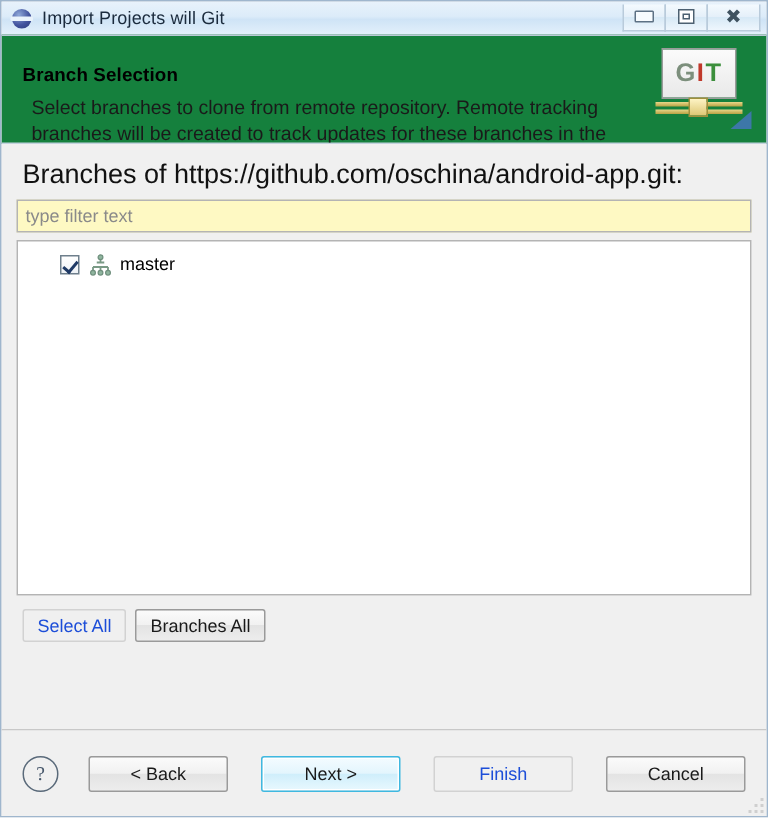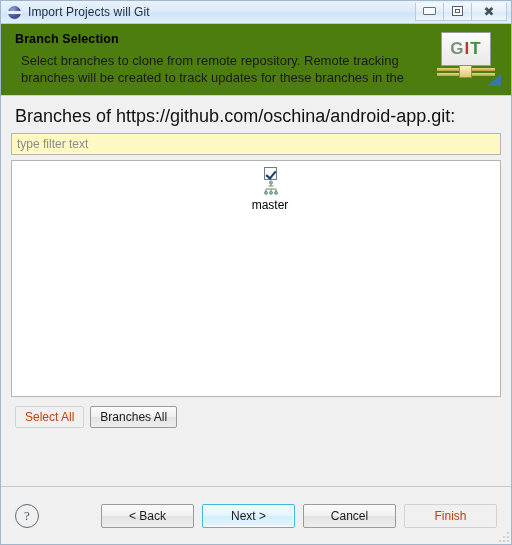--- a/index.html
+++ b/index.html
@@ -103,28 +103,28 @@
   .glyph-close {
     font-size: 13px;
     line-height: 1;
     color: #3f5260;
     font-family: "DejaVu Sans", sans-serif;
   }
 
   
   .header {
     position: relative;
-    background: #4d7c0f;
+    background: #15803d;
     border: 1px solid #c3d2de;
     border-top: 1px solid #b9c9d7;
     border-left: none;
     border-right: none;
     height: 73px;
     box-sizing: border-box;
-    padding: 8px 12px 0 14px;
+    padding: 19px 12px 0 14px;
     overflow: hidden;
   }
   .header-title {
     font-size: 12.5px;
     font-weight: bold;
     color: #000000;
     margin: 0 0 6px 0;
     letter-spacing: 0.1px;
   }
   .header-desc {
@@ -224,21 +224,20 @@
     padding: 6px 0 0 0;
     overflow: hidden;
   }
   .tree-row {
     display: flex;
     align-items: center;
     height: 19px;
     padding-left: 28px;
     font-size: 12px;
     color: #000000;
-    flex-direction: column;
   }
   .checkbox {
     width: 13px;
     height: 13px;
     box-sizing: border-box;
     border: 1px solid #6e7f8c;
     background: linear-gradient(to bottom, #ffffff, #eef2f6);
     position: relative;
     flex: 0 0 auto;
   }
@@ -274,21 +273,21 @@
     border: 1px solid #9a9a9a;
     border-radius: 2px;
     padding: 0 10px;
     height: 24px;
     line-height: 22px;
     box-sizing: border-box;
     cursor: default;
     white-space: nowrap;
   }
   .btn.disabled {
-    color: #c2410c;
+    color: #1d4ed8;
     background: #f0f0f0;
     border-color: #d2d2d2;
   }
   .btn.small { height: 22px; line-height: 20px; font-size: 12px; padding: 0 9px; }
   .btn.wide { width: 93px; padding: 0; }
   .btn.default {
     border: 1px solid #3fb8e0;
     background: linear-gradient(to bottom, #f4fcff 0%, #e3f5fd 48%, #cfeefb 50%, #e8f8fe 100%);
     box-shadow: inset 0 0 0 1px #ffffff;
   }
@@ -320,21 +319,21 @@
     align-items: center;
     justify-content: center;
     font-size: 13px;
     color: #46566a;
     font-family: "Liberation Serif", serif;
     flex: 0 0 auto;
   }
   .footer-buttons {
     margin-left: auto;
     display: flex;
-    gap: 8px;
+    gap: 22px;
   }
   .resize-grip {
     position: absolute;
     right: 2px; bottom: 2px;
     width: 12px; height: 12px;
     opacity: 0.5;
   }
   .resize-grip i {
     position: absolute;
     width: 2px; height: 2px;
@@ -420,22 +419,22 @@
       <button class="btn small">Branches All</button>
     </div>
   </div>
 
   <div class="footer-sep"></div>
   <div class="footer">
     <div class="help-icon">?</div>
     <div class="footer-buttons">
       <button class="btn wide">&lt; Back</button>
       <button class="btn wide default">Next &gt;</button>
+      <button class="btn wide disabled">Finish</button>
       <button class="btn wide">Cancel</button>
-      <button class="btn wide disabled">Finish</button>
     </div>
   </div>
 
   <div class="resize-grip">
     <i style="right:0;bottom:0"></i>
       <i style="right:4px;bottom:0"></i>
       <i style="right:8px;bottom:0"></i>
     <i style="right:0;bottom:4px"></i>
       <i style="right:4px;bottom:4px"></i>
     <i style="right:0;bottom:8px"></i>

